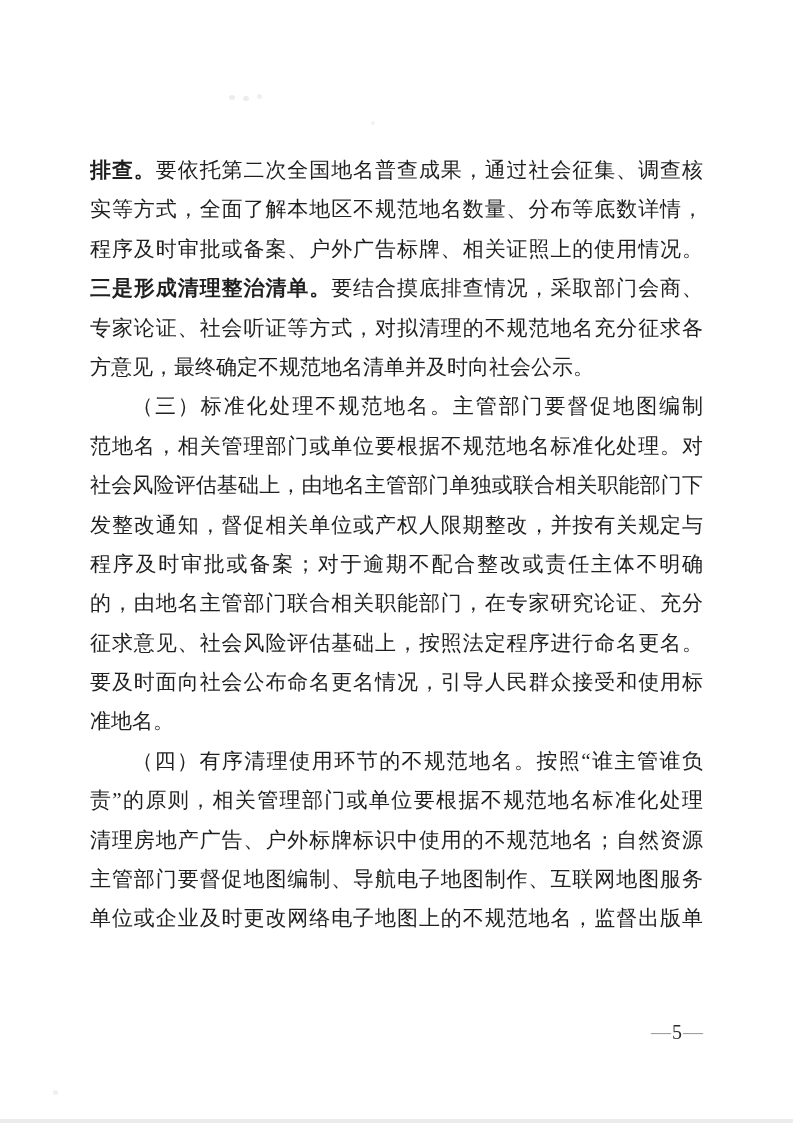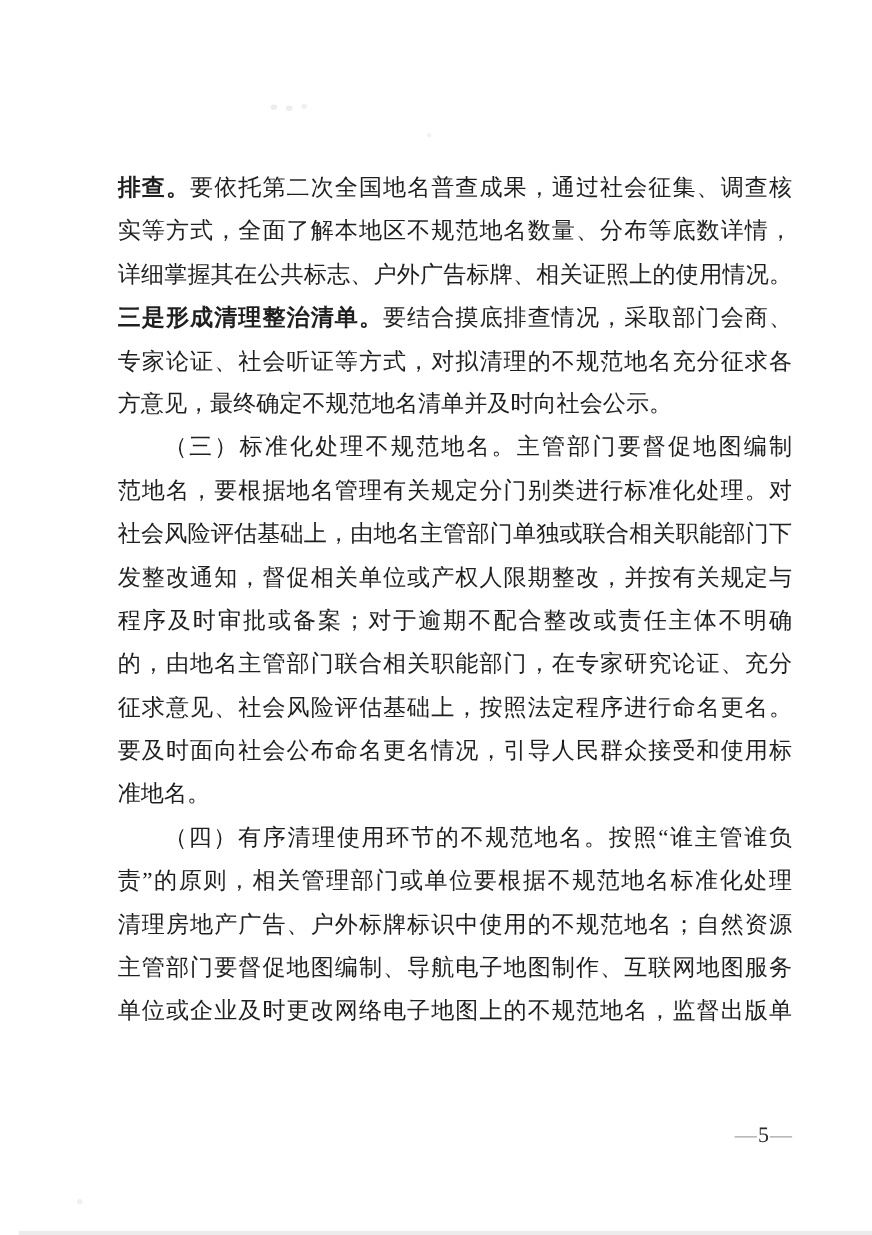--- a/index.html
+++ b/index.html
@@ -11,21 +11,20 @@
     width: 793px;
     height: 1123px;
     position: relative;
     overflow: hidden;
     font-family: "Liberation Serif", "DejaVu Serif", serif;
   }
   .sheet {
     position: absolute;
     inset: 0;
     background: #ffffff;
-    margin-left: 17px;
   }
   
   .textblock {
     position: absolute;
     left: 90px;
     top: 151px;
     width: 613px;
     color: #1f1f1f;
     font-size: 21px;
   }
@@ -87,31 +86,31 @@
   <div class="smudge s3"></div>
   <div class="smudge s4"></div>
   <div class="smudge s5"></div>
 
   <div class="textblock">
 
     <div class="line"><span class="b">排查。</span><span>要依托第二次全国地名普查成果，通过社会征集、调查核</span></div>
 
     <div class="line"><span>实等方式，全面了解本地区不规范地名数量、分布等底数详情，</span></div>
 
-    <div class="line"><span>详细掌握其在公共标志、户外广告标牌、相关证照上的使用情况。</span></div>
+    <div class="line"><span>程序及时审批或备案、户外广告标牌、相关证照上的使用情况。</span></div>
 
     <div class="line"><span class="b">三是形成清理整治清单。</span><span>要结合摸底排查情况，采取部门会商、</span></div>
 
     <div class="line"><span>专家论证、社会听证等方式，对拟清理的不规范地名充分征求各</span></div>
 
     <div class="line last"><span>方意见，最终确定不规范地名清单并及时向社会公示。</span></div>
 
     <div class="line indent"><span class="k">（三）标准化处理不规范地名。</span><span>主管部门要督促地图编制</span></div>
 
-    <div class="line"><span>范地名，要根据地名管理有关规定分门别类进行标准化处理。对</span></div>
+    <div class="line"><span>范地名，相关管理部门或单位要根据不规范地名标准化处理。对</span></div>
 
     <div class="line"><span>社会风险评估基础上，由地名主管部门单独或联合相关职能部门下</span></div>
 
     <div class="line"><span>发整改通知，督促相关单位或产权人限期整改，并按有关规定与</span></div>
 
     <div class="line"><span>程序及时审批或备案；对于逾期不配合整改或责任主体不明确</span></div>
 
     <div class="line"><span>的，由地名主管部门联合相关职能部门，在专家研究论证、充分</span></div>
 
     <div class="line"><span>征求意见、社会风险评估基础上，按照法定程序进行命名更名。</span></div>

